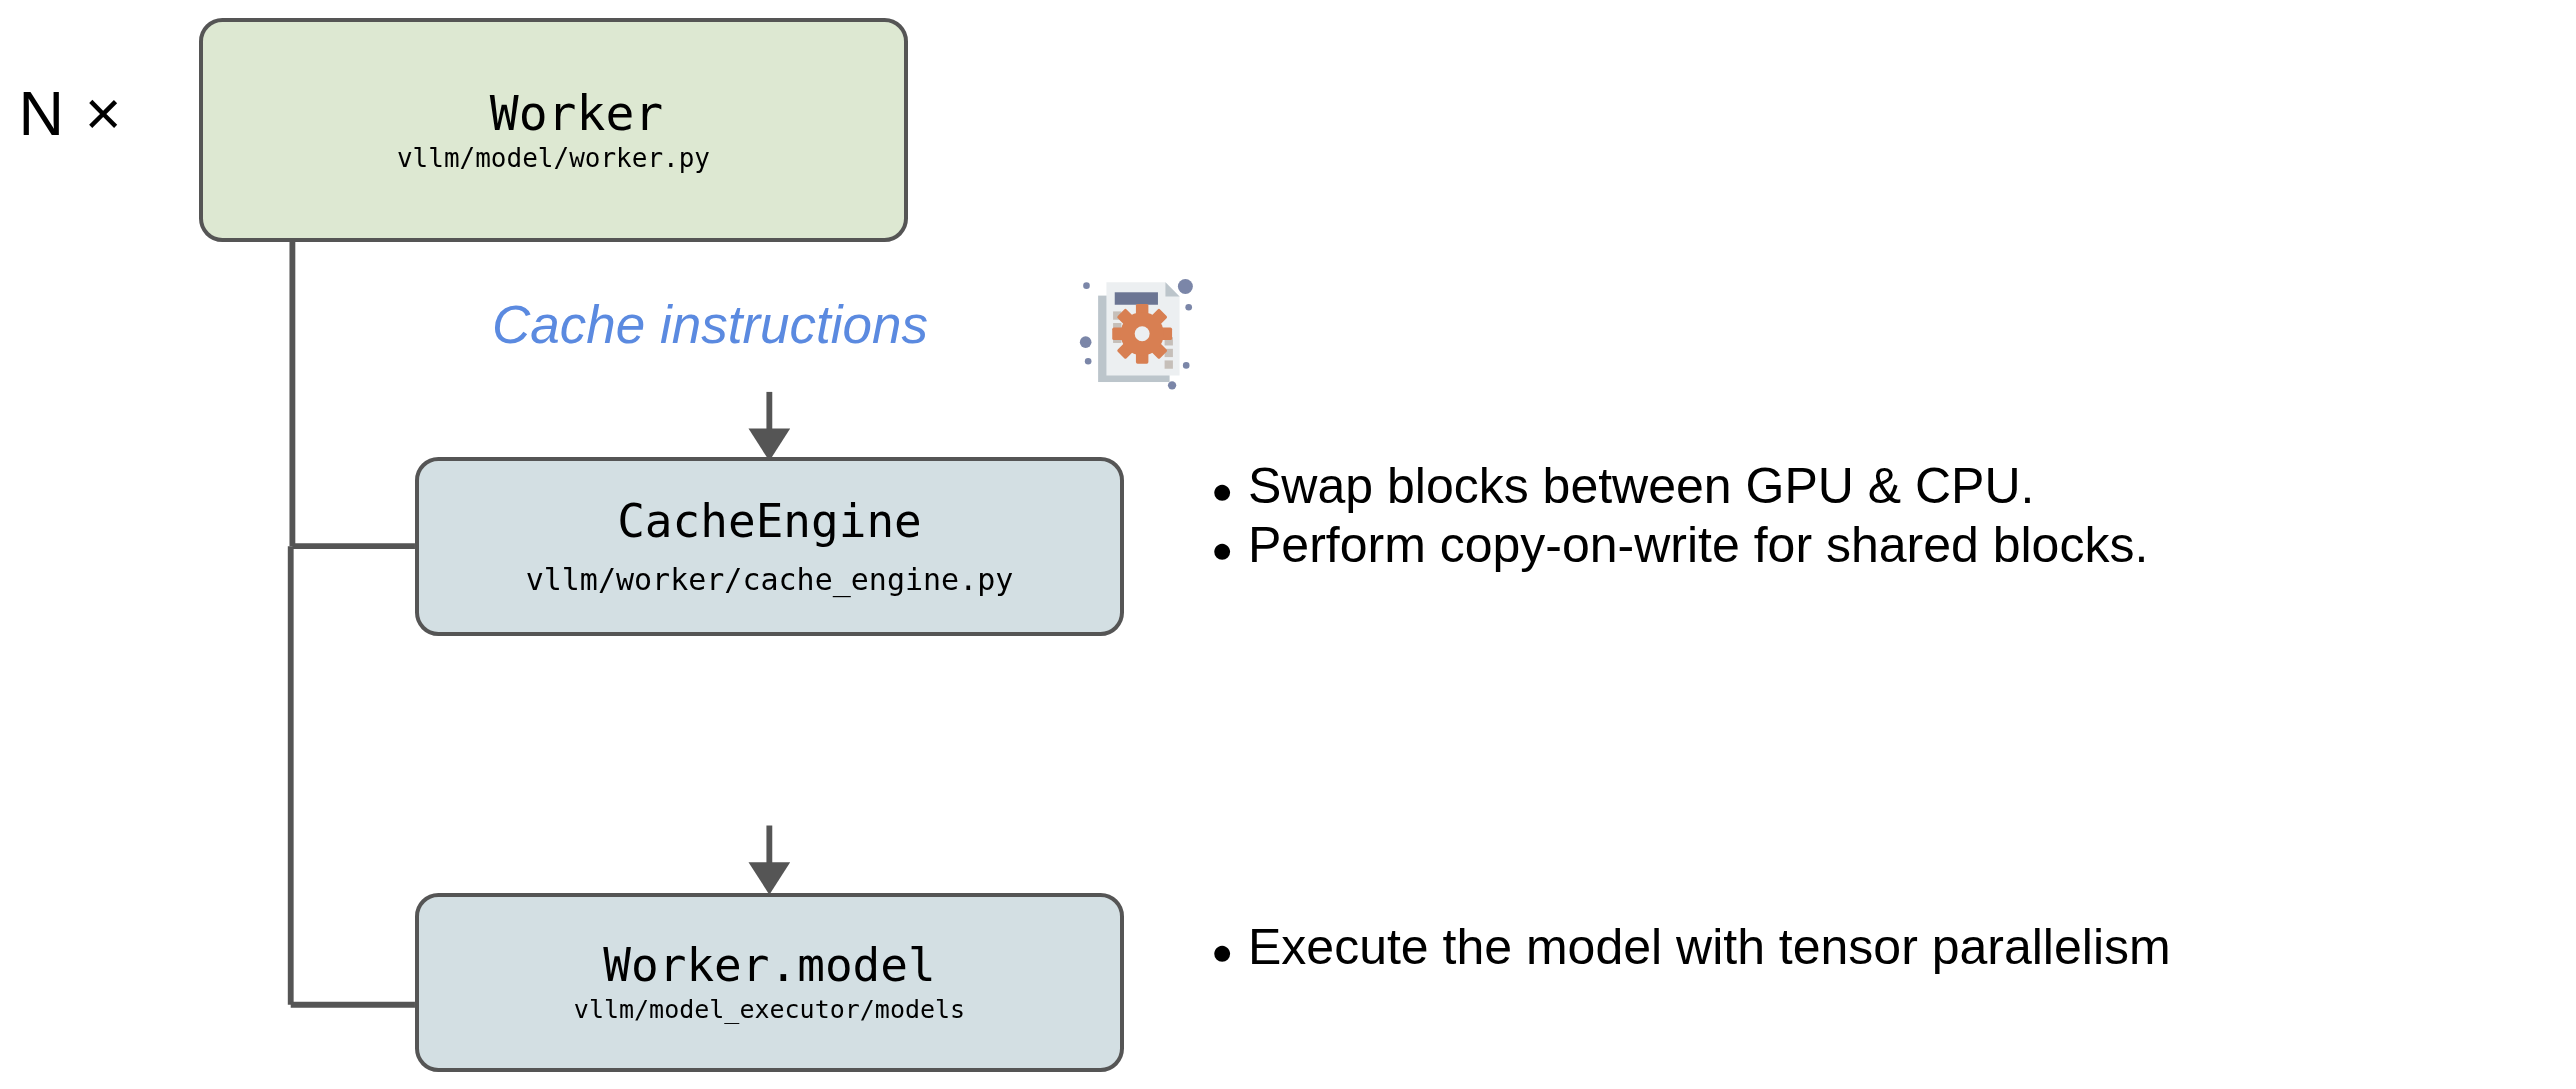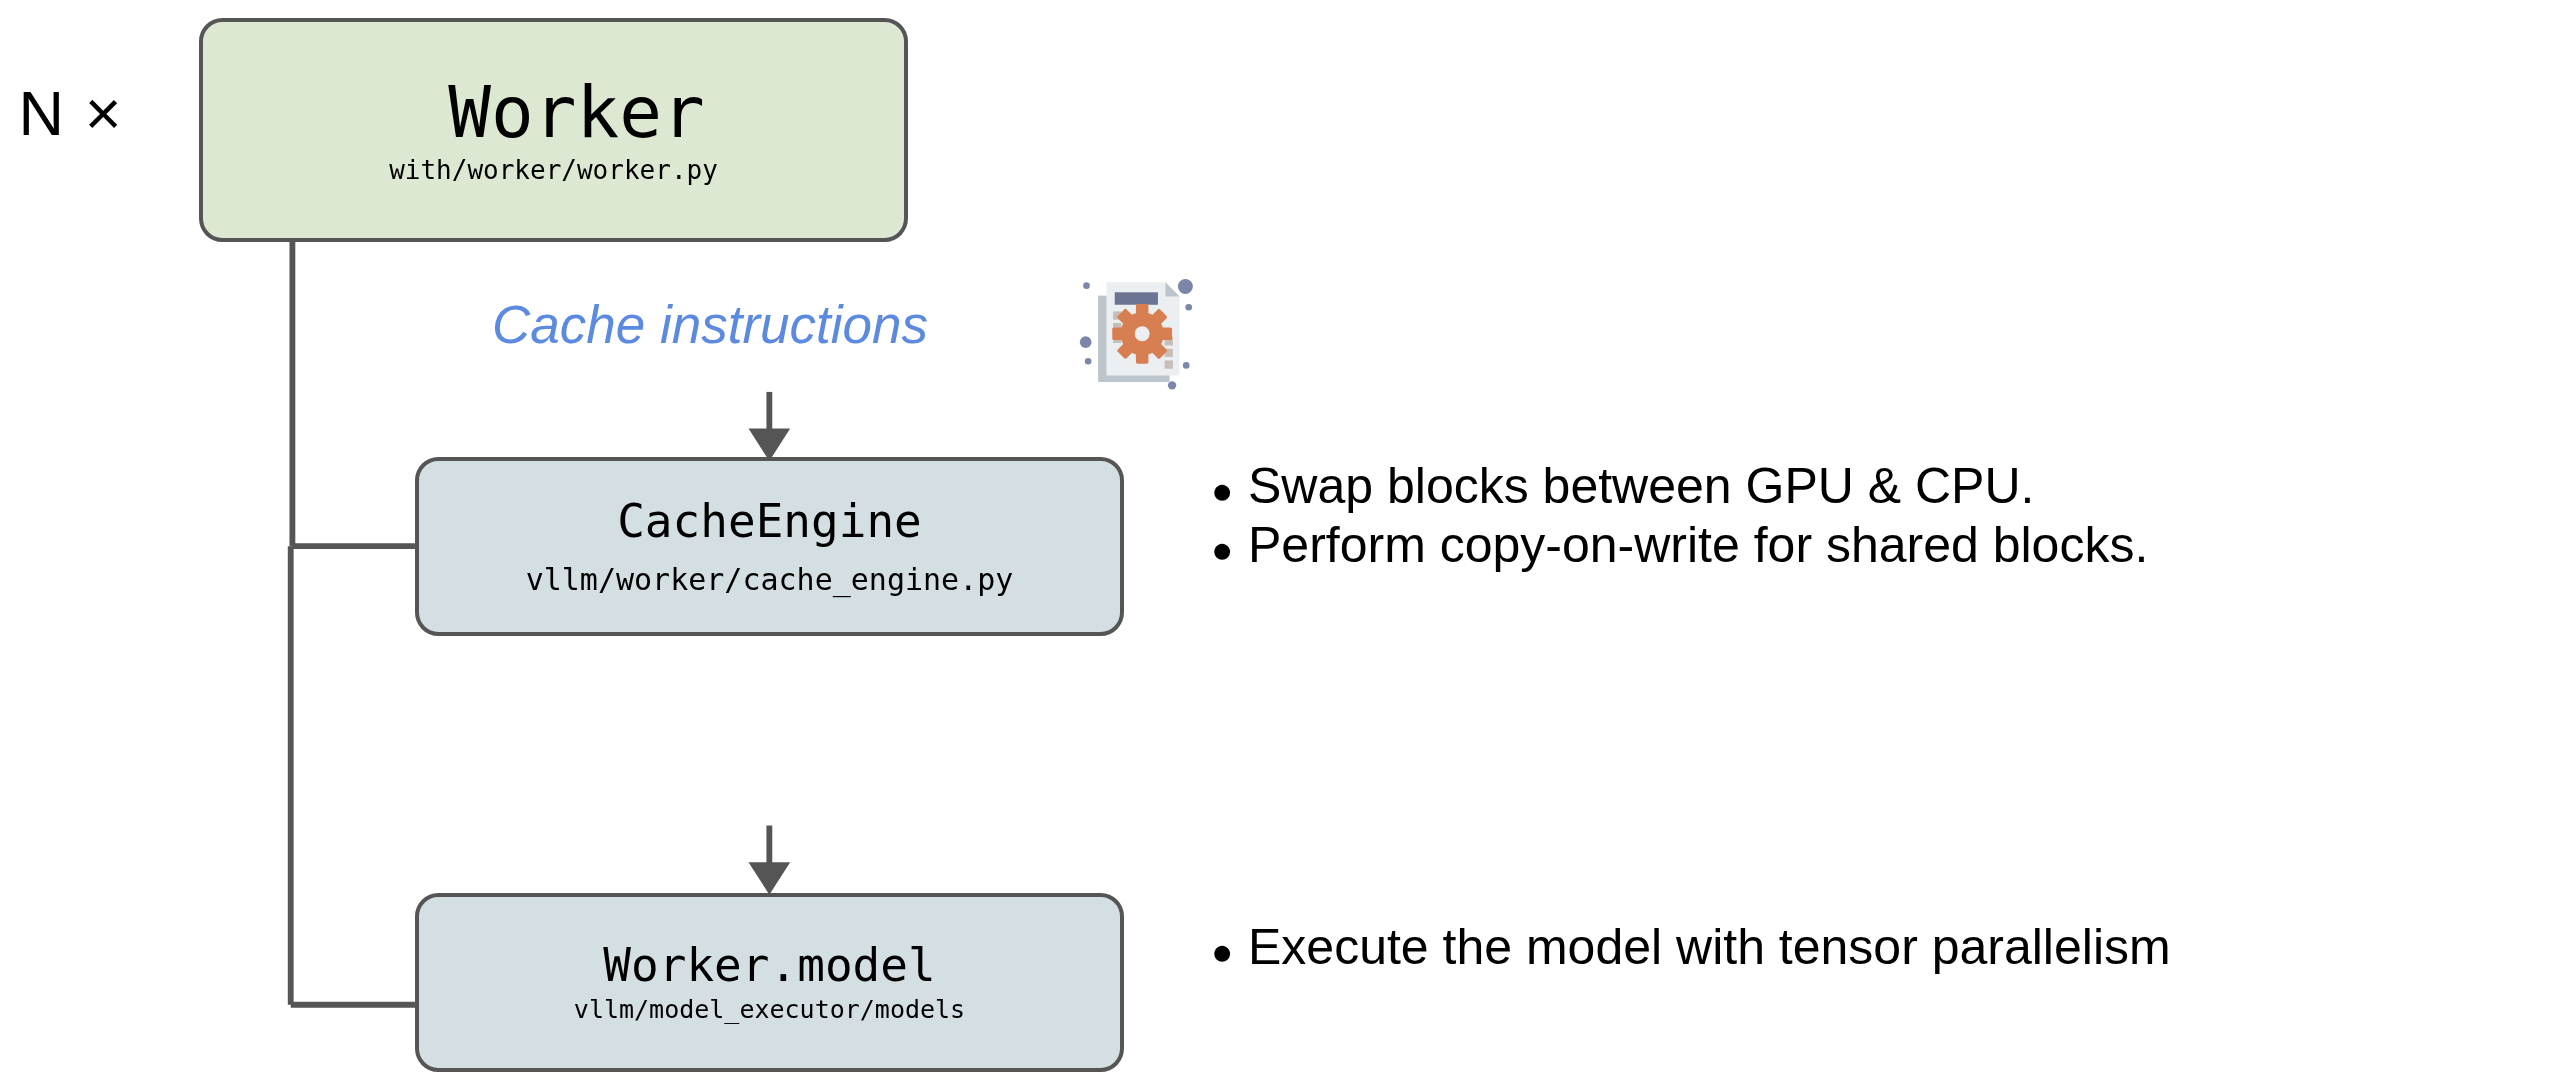--- a/index.html
+++ b/index.html
@@ -54,21 +54,21 @@
     color: #000000;
     line-height: 1.1;
   }
 
   #node-worker {
     left: 199px;
     top: 18.4px;
     width: 709px;
     height: 224px;
   }
-  #node-worker .node-title { font-size: 71px; margin-bottom: 5px; margin-left: 46px; }
+  #node-worker .node-title { font-size: 48px; margin-bottom: 5px; margin-left: 46px; }
   #node-worker .node-path  { font-size: 26px; }
 
   #node-cacheengine {
     left: 415px;
     top: 457px;
     width: 709px;
     height: 179px;
   }
   #node-cacheengine .node-title { font-size: 46px; margin-bottom: 6.7px; }
   #node-cacheengine .node-path  { font-size: 30px; }
@@ -166,21 +166,21 @@
     <path d="M 897 514 L 947 514 L 922 553 Z" fill="#555555"></path>
 
     <path d="M 922 990 L 922 1040" stroke="#555555" stroke-width="7" fill="none"></path>
     <path d="M 897 1034 L 947 1034 L 922 1073 Z" fill="#555555"></path>
   </svg>
 
   <div id="multiplier-label">N ×</div>
 
   <div class="node" id="node-worker" style="background:#dde8d2;">
     <div class="node-title">Worker</div>
-    <div class="node-path">with/worker/worker.py</div>
+    <div class="node-path">vllm/model/worker.py</div>
   </div>
 
   <div class="edge-label" id="edge-label-cache">Cache instructions</div>
 
   <div id="cache-doc-icon">
     <svg viewBox="0 0 150 142" width="125" height="118" xmlns="http://www.w3.org/2000/svg">
 
       <rect x="24" y="26" width="86" height="104" fill="#bcc5cb"></rect>
 
       <path d="M 34 10 L 105 10 L 122 27 L 122 122 L 34 122 Z" fill="#eceff1"></path>

